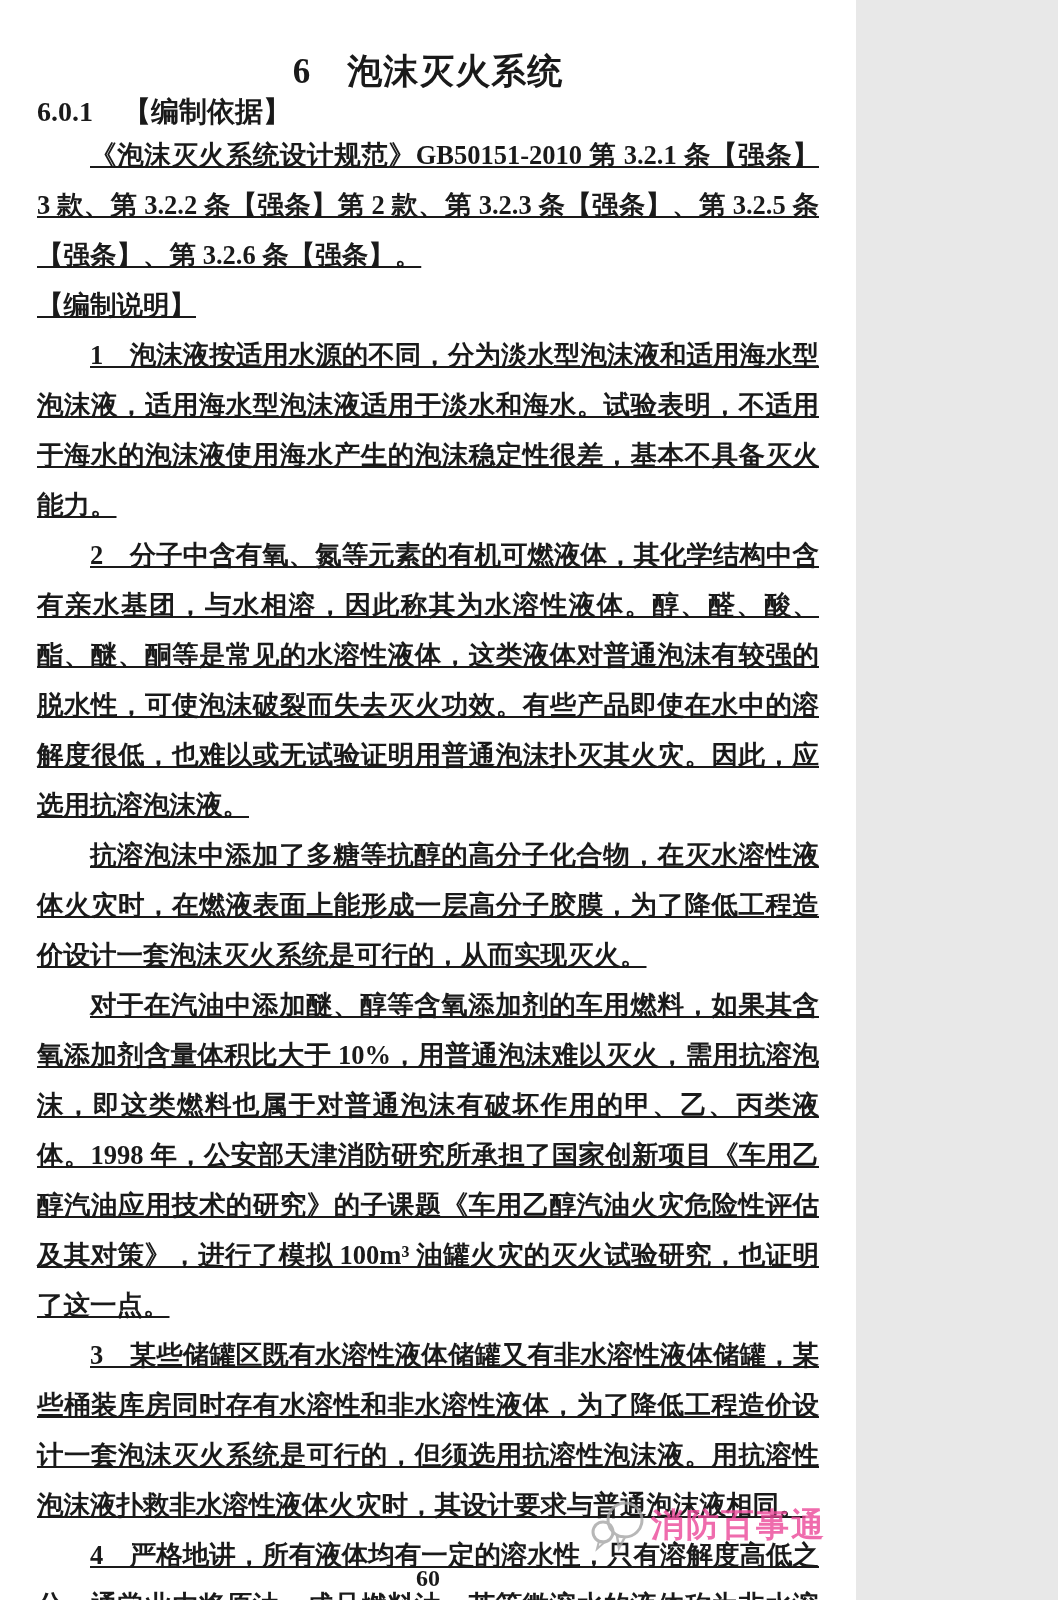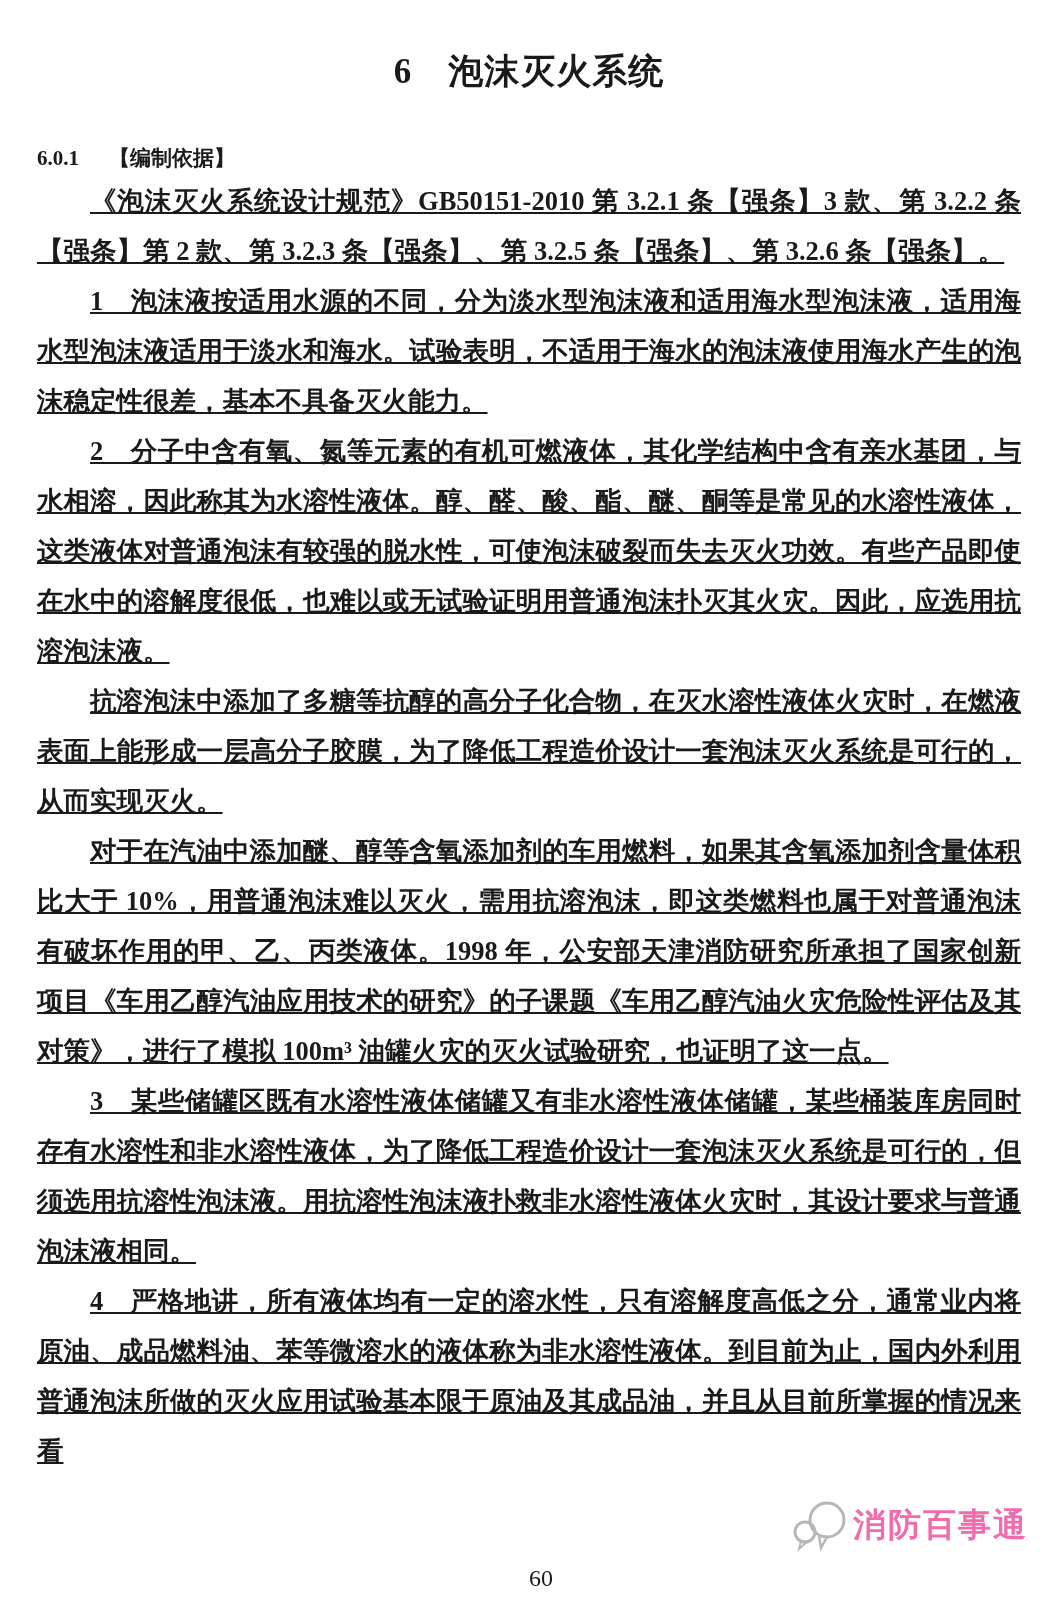--- a/index.html
+++ b/index.html
@@ -2,43 +2,42 @@
 <html><head>
 <meta charset="utf-8">
 <style>
   html, body {
     margin: 0;
     padding: 0;
     background: #e8e8e8;
   }
   .page {
     position: relative;
-    width: 1058px;
+    width: 856px;
     height: 1600px;
     background: #ffffff;
     overflow: hidden;
     font-family: "Liberation Serif", "DejaVu Serif", serif;
     color: #1a1a1a;
     box-sizing: border-box;
   }
   .content {
     padding: 0 37px;
   }
   .doc-title {
     margin: 0;
     padding-top: 50px;
     font-size: 35px;
     line-height: 44px;
     font-weight: 700;
     text-align: center;
     letter-spacing: 1px;
   }
   .section-heading {
-    margin-top: 46px;
-    font-size: 21px;
+    font-size: 28px;
     line-height: 36px;
     font-weight: 700;
   }
   .section-heading .sec-label {
     margin-left: 30px;
   }
   .para {
     margin: 0;
     font-size: 26.5px;
     line-height: 50px;
@@ -49,25 +48,25 @@
   }
   .sub-heading {
     font-size: 26.5px;
     line-height: 50px;
     font-weight: 700;
     text-indent: 0;
   }
   .footer-pagenum {
     position: absolute;
     bottom: 8px;
-    left: 12px;
+    left: 0;
     width: 100%;
     text-align: center;
     font-size: 24px;
-    font-weight: 400;
+    font-weight: 700;
     color: #1a1a1a;
   }
   .watermark {
     position: absolute;
     right: 30px;
     bottom: 48px;
     display: flex;
     align-items: center;
     gap: 4px;
     opacity: 0.8;
@@ -90,20 +89,21 @@
   <div class="content">
 
     <h1 class="doc-title">6　泡沫灭火系统</h1>
 
     <div class="section-heading">
       <span class="sec-num">6.0.1</span><span class="sec-label">【编制依据】</span>
     </div>
 
     <p class="para">《泡沫灭火系统设计规范》GB50151-2010 第 3.2.1 条【强条】3 款、第 3.2.2 条【强条】第 2 款、第 3.2.3 条【强条】、第 3.2.5 条【强条】、第 3.2.6 条【强条】。</p>
 
+    <div class="para sub-heading">【编制说明】</div>
 
 
     <p class="para">1　泡沫液按适用水源的不同，分为淡水型泡沫液和适用海水型泡沫液，适用海水型泡沫液适用于淡水和海水。试验表明，不适用于海水的泡沫液使用海水产生的泡沫稳定性很差，基本不具备灭火能力。</p>
 
     <p class="para">2　分子中含有氧、氮等元素的有机可燃液体，其化学结构中含有亲水基团，与水相溶，因此称其为水溶性液体。醇、醛、酸、酯、醚、酮等是常见的水溶性液体，这类液体对普通泡沫有较强的脱水性，可使泡沫破裂而失去灭火功效。有些产品即使在水中的溶解度很低，也难以或无试验证明用普通泡沫扑灭其火灾。因此，应选用抗溶泡沫液。</p>
 
     <p class="para">抗溶泡沫中添加了多糖等抗醇的高分子化合物，在灭水溶性液体火灾时，在燃液表面上能形成一层高分子胶膜，为了降低工程造价设计一套泡沫灭火系统是可行的，从而实现灭火。</p>
 
     <p class="para">对于在汽油中添加醚、醇等含氧添加剂的车用燃料，如果其含氧添加剂含量体积比大于 10%，用普通泡沫难以灭火，需用抗溶泡沫，即这类燃料也属于对普通泡沫有破坏作用的甲、乙、丙类液体。1998 年，公安部天津消防研究所承担了国家创新项目《车用乙醇汽油应用技术的研究》的子课题《车用乙醇汽油火灾危险性评估及其对策》，进行了模拟 100m³ 油罐火灾的灭火试验研究，也证明了这一点。</p>
 

